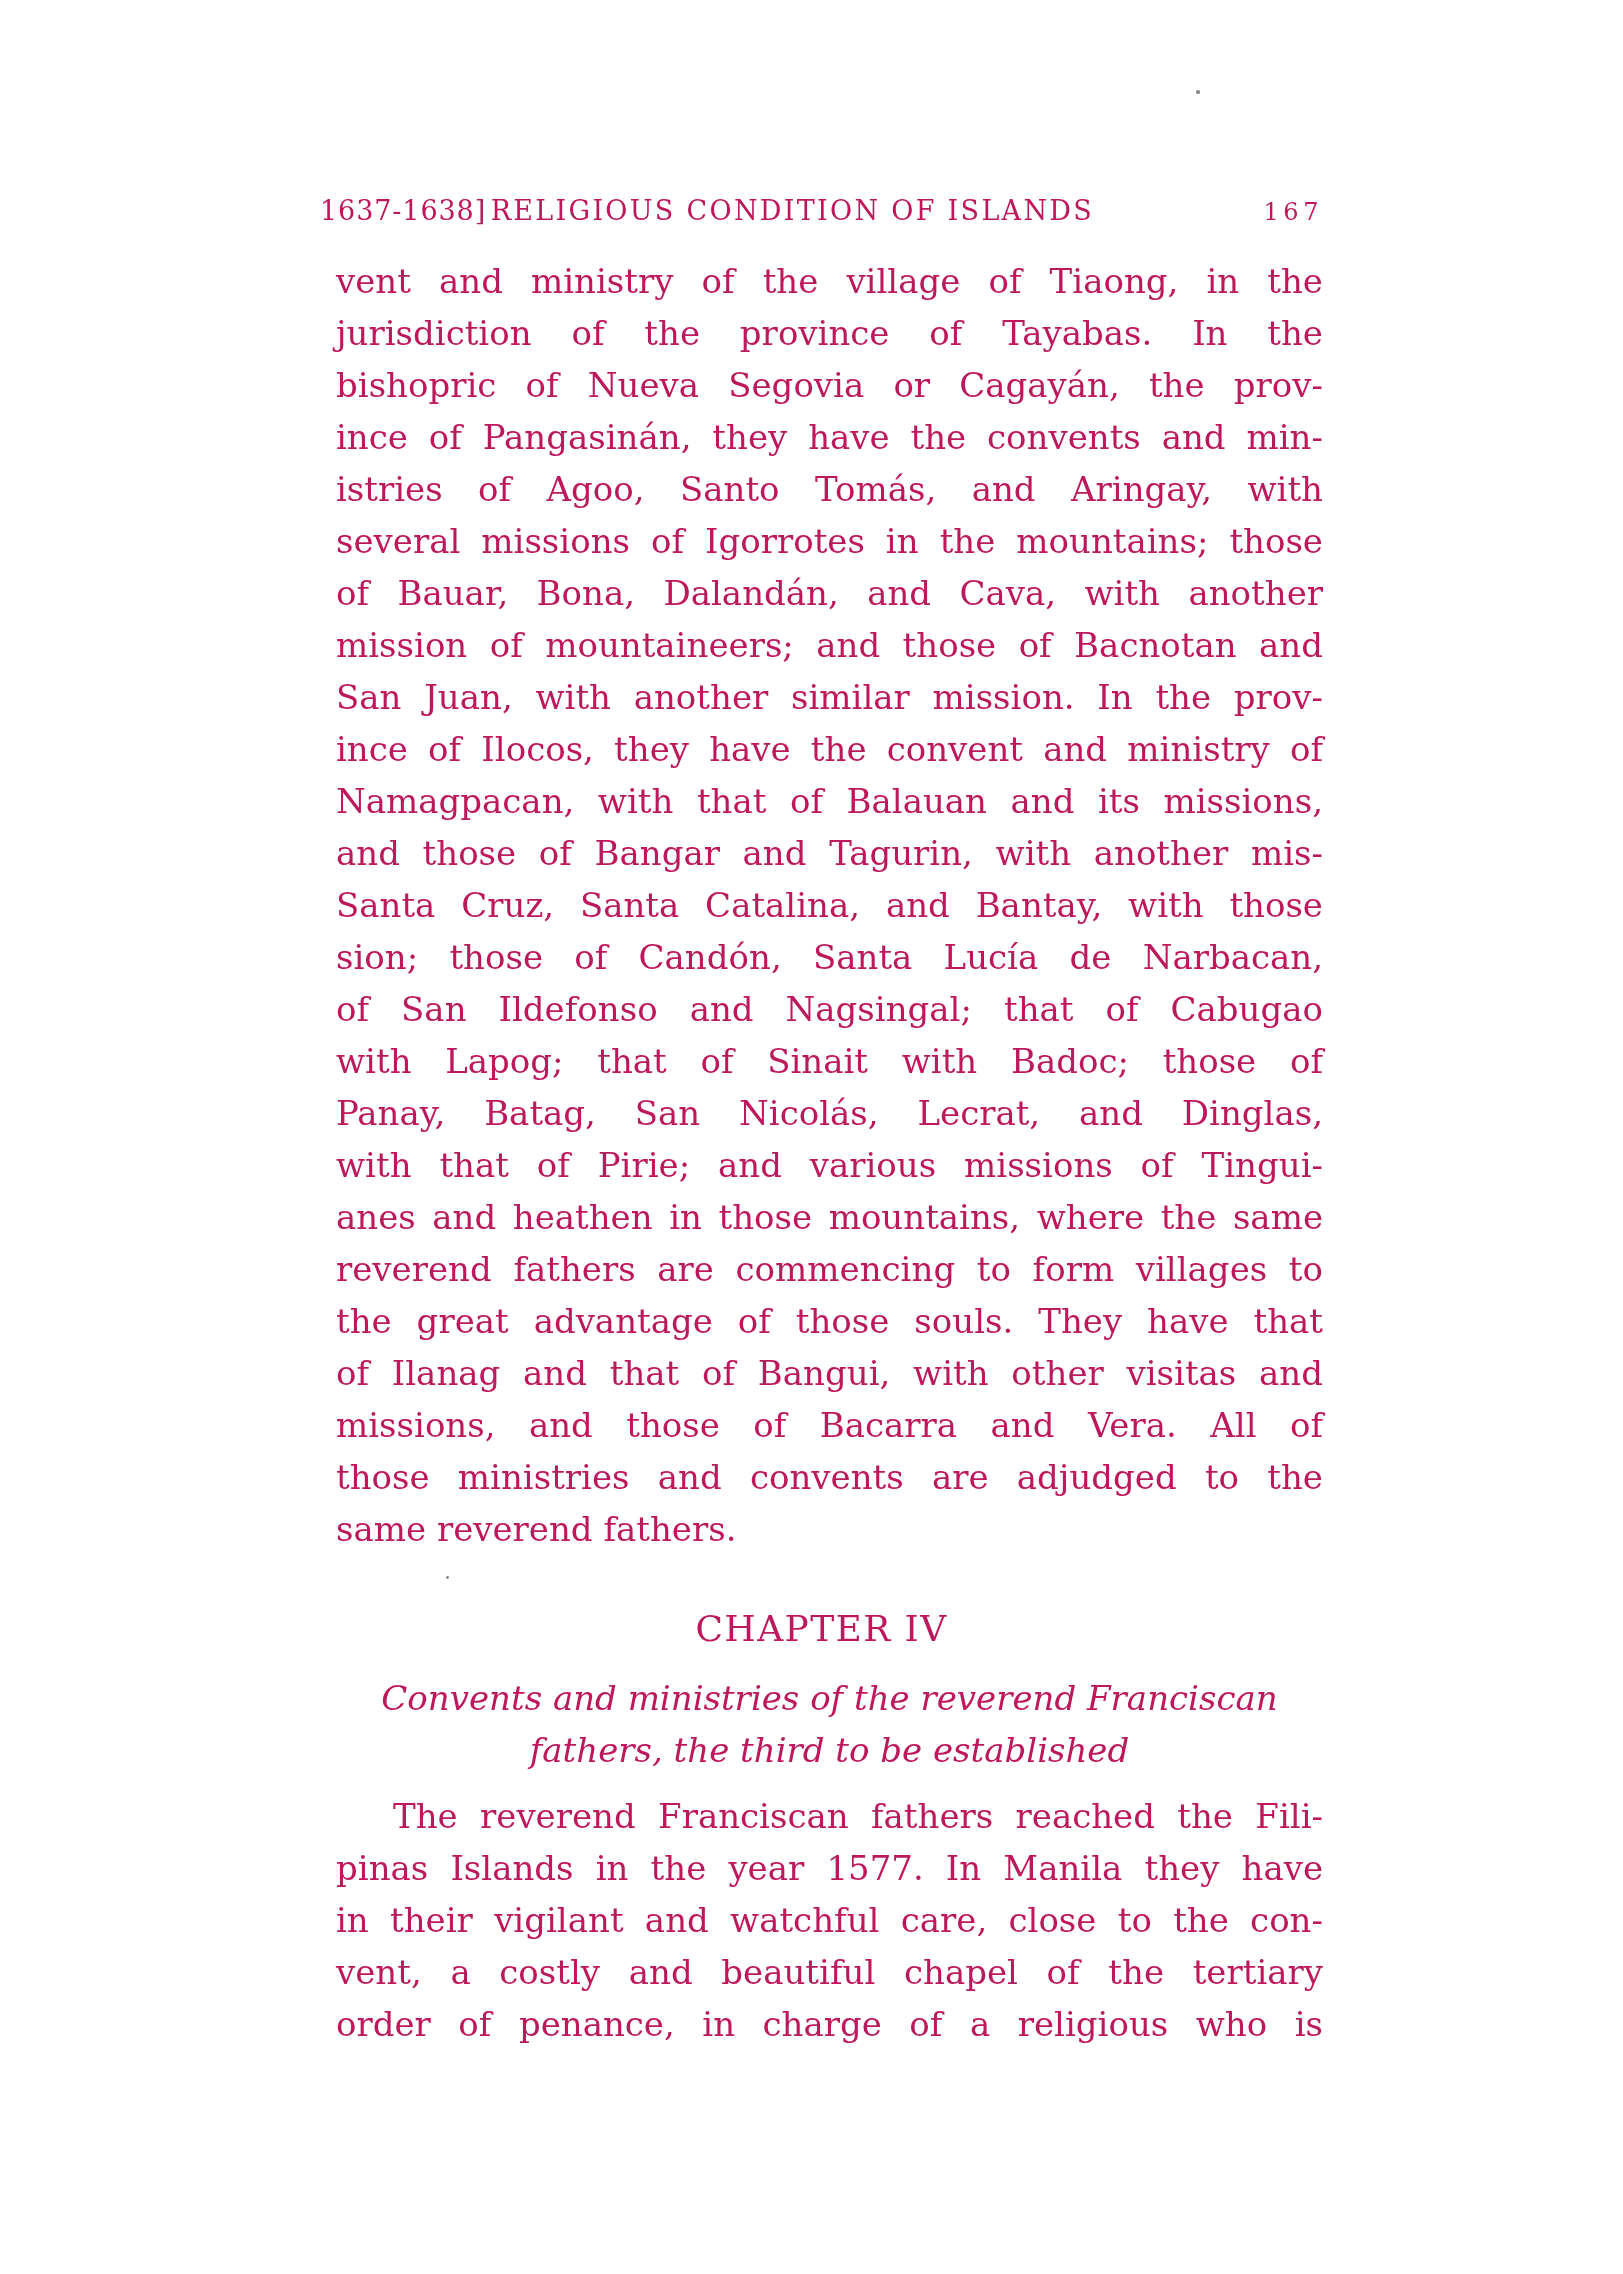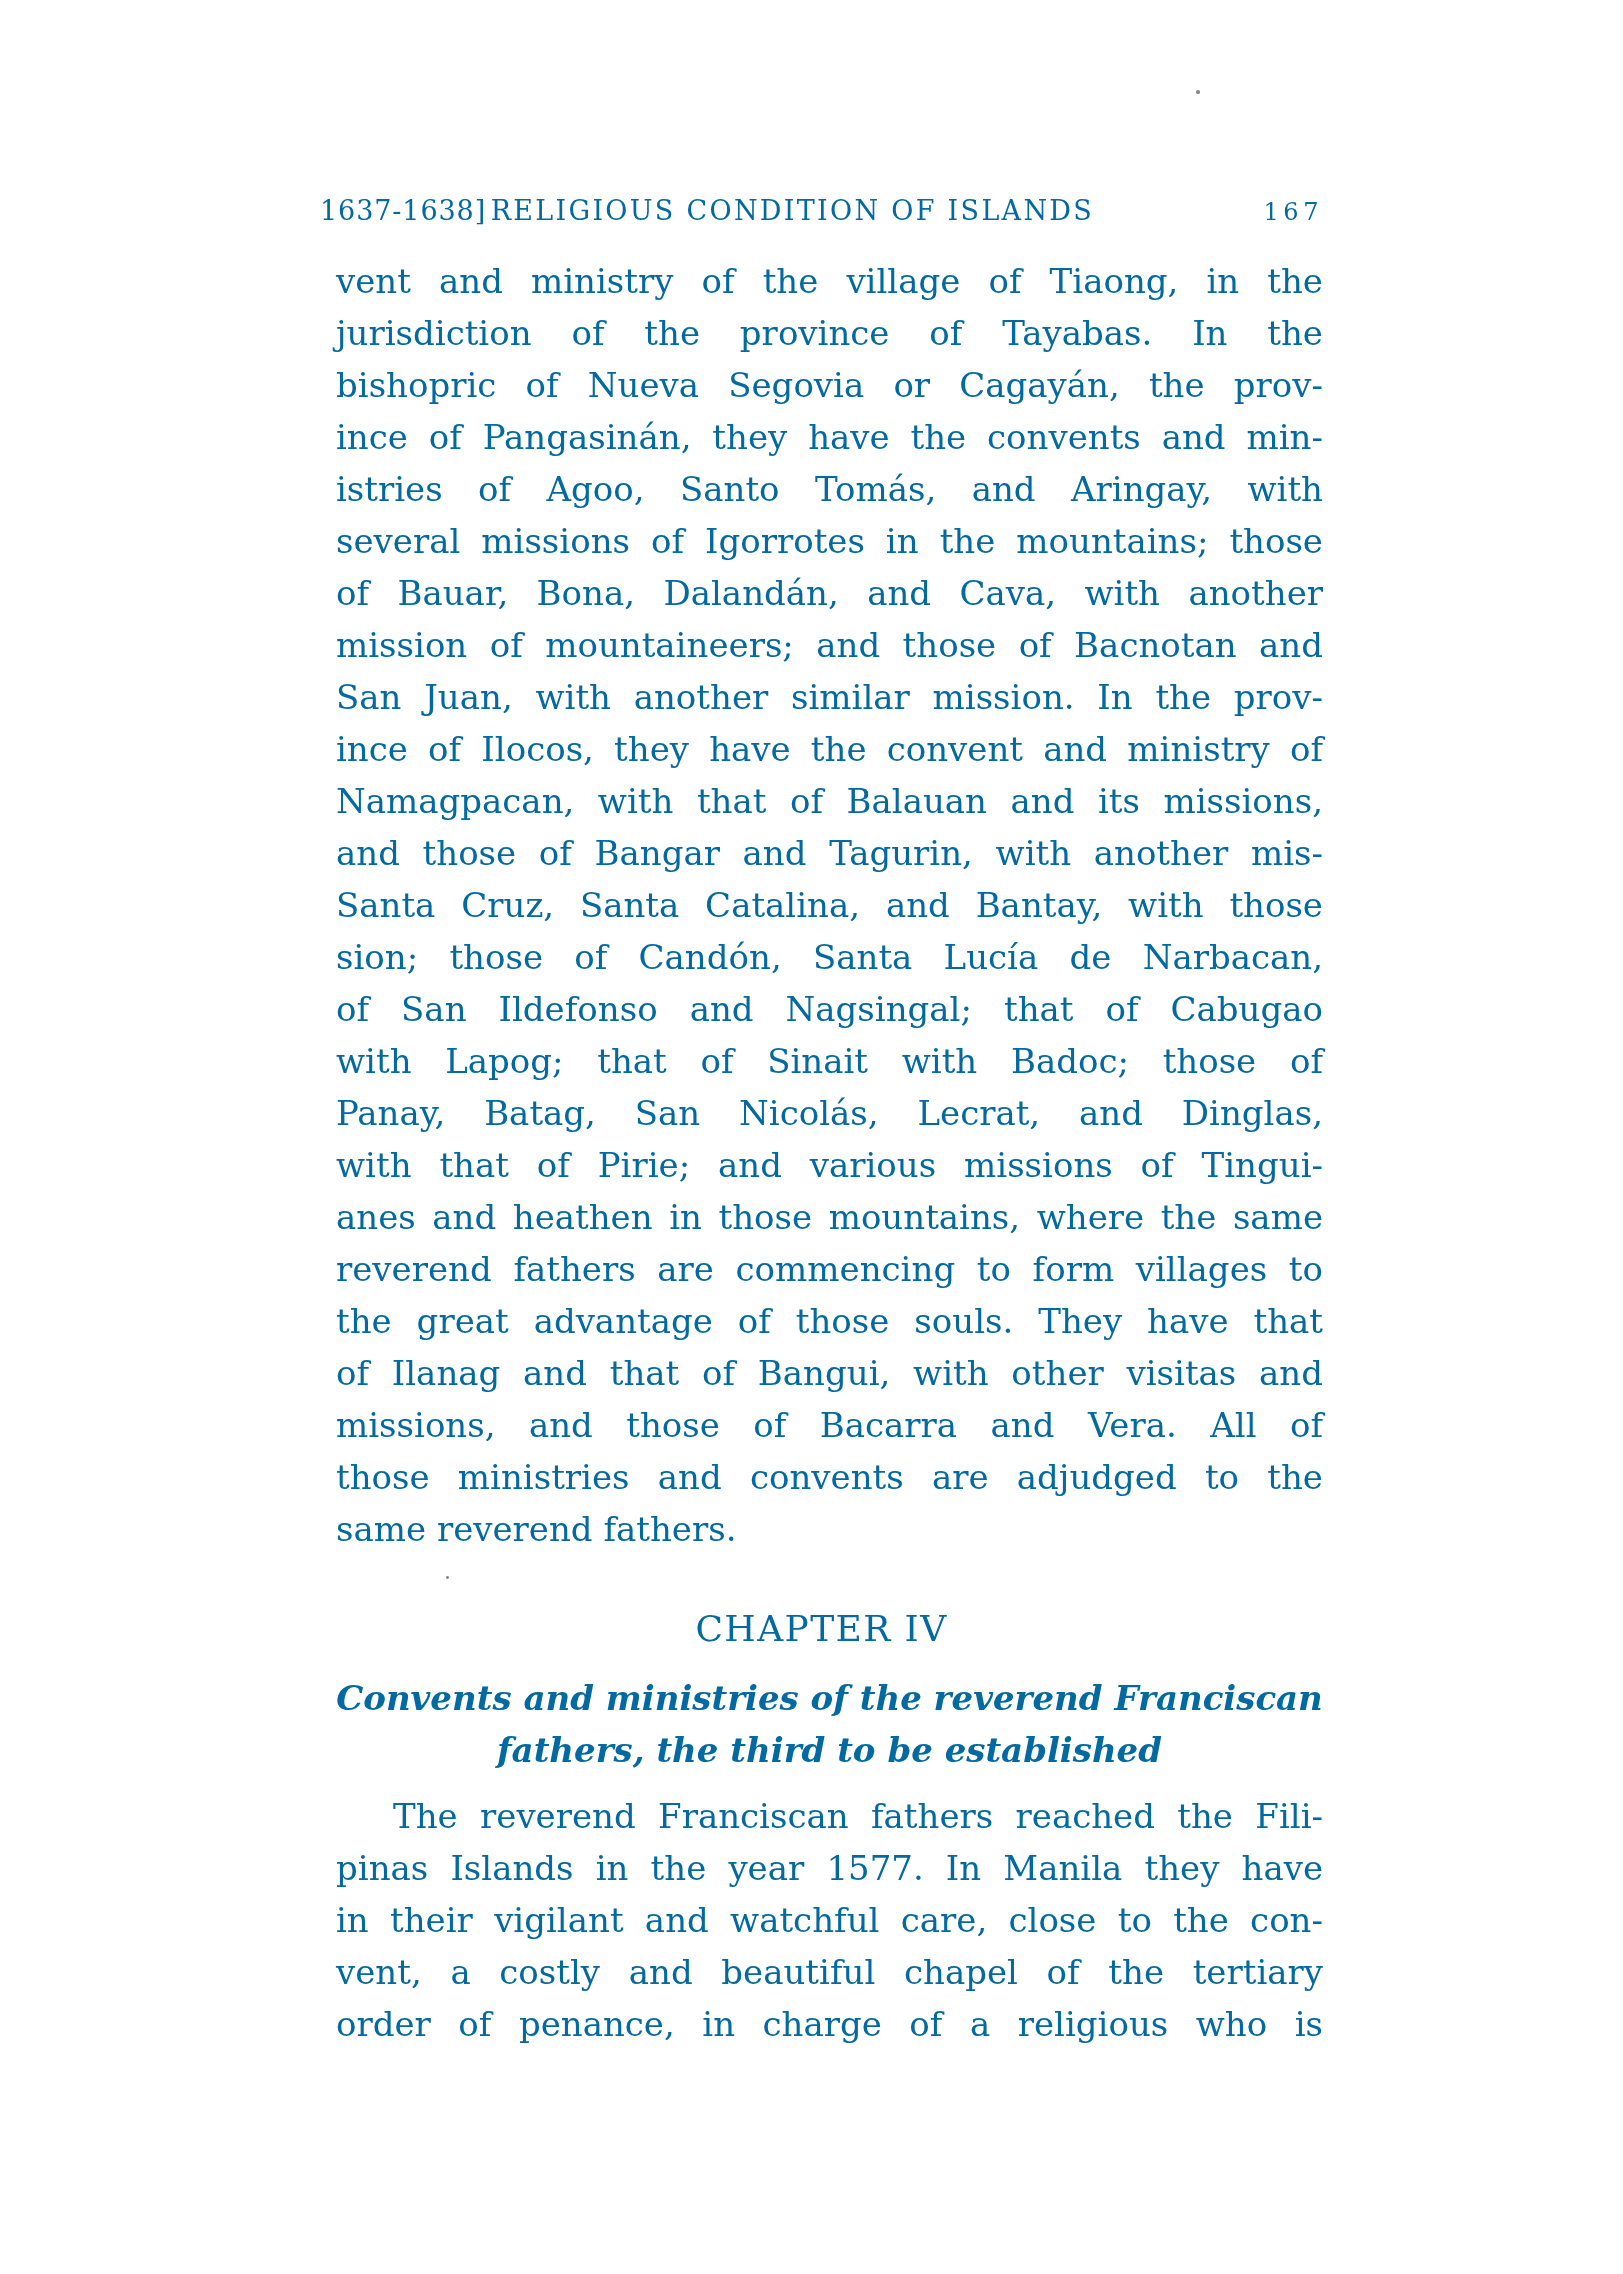--- a/index.html
+++ b/index.html
@@ -6,21 +6,21 @@
     margin: 0;
     padding: 0;
     background: #ffffff;
   }
   .page {
     position: relative;
     width: 1624px;
     height: 2275px;
     background: #ffffff;
     font-family: "DejaVu Serif", "Liberation Serif", serif;
-    color: #0369a1;
+    color: #be185d;
     overflow: hidden;
   }
   .text-block {
     position: absolute;
     left: 320px;
     top: 195px;
     width: 1003px;
   }
   .running-header {
     display: flex;
@@ -51,21 +51,21 @@
     text-align: justify;
     text-align-last: justify;
     margin-left: 16px;
   }
   .line.last { text-align-last: left; }
   .justify-all .line.last { text-align-last: justify; }
   .centered .line, .centered .line.last {
     text-align: center;
     text-align-last: center;
   }
-  .italic { font-style: italic; font-weight: bold; }
+  .italic { font-style: italic; }
   .indented .line:first-child { padding-left: 57px; }
   .chapter-heading {
     font-size: 36px;
     font-weight: normal;
     letter-spacing: 1.4px;
     text-align: center;
     line-height: 52px;
     margin: 48px 0 16.5px 0;
   }
   .subtitle { margin-bottom: 14.7px; }

